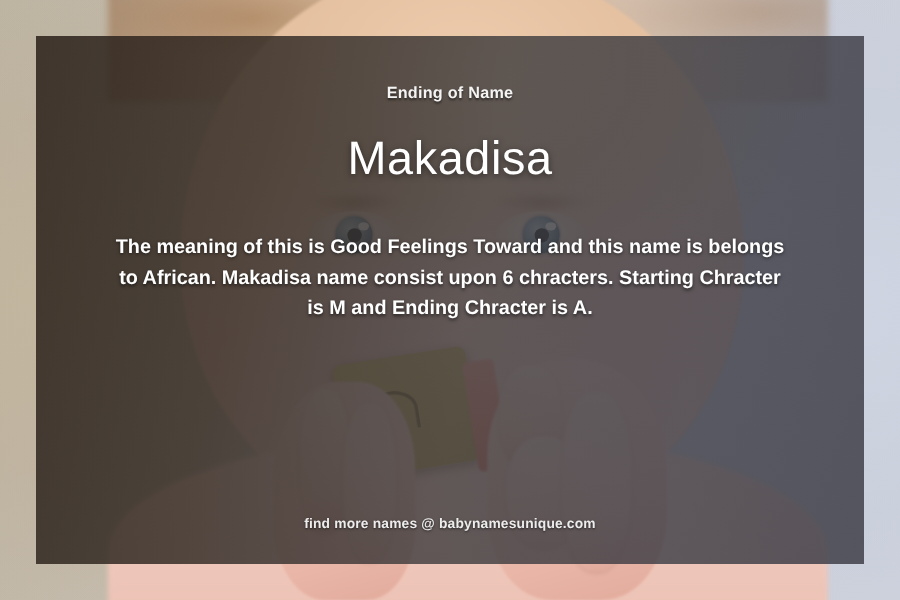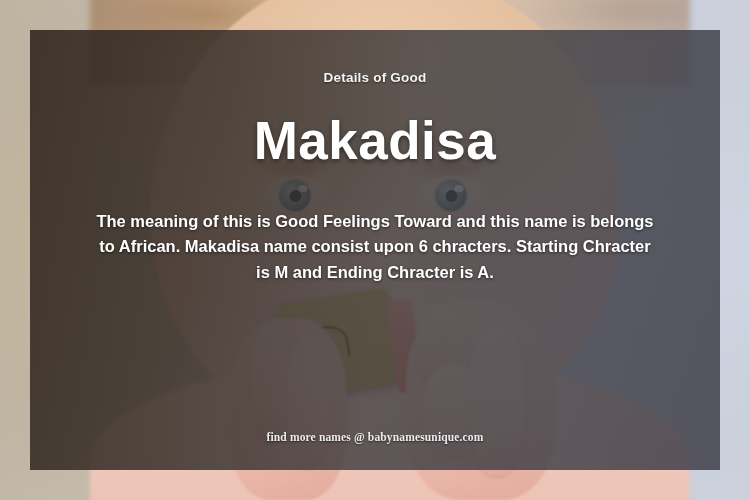--- a/index.html
+++ b/index.html
@@ -140,39 +140,38 @@
 
   .eyebrow {
     margin-top:40px;
     font-size:13.5px; font-weight:bold; letter-spacing:.2px;
     color:#f4f4f4;
     text-shadow:0 1px 2px rgba(0,0,0,.55);
   }
 
   .name-title {
     margin-top:28px;
-    font-size:53px; font-weight:bold; letter-spacing:.5px;
+    font-size:39px; font-weight:normal; letter-spacing:.5px;
     color:#ffffff; line-height:1.05;
     text-shadow:0 2px 5px rgba(0,0,0,.5);
   }
 
   .description {
     margin-top:40px;
     width:560px;
     font-size:16.5px; font-weight:bold; line-height:1.55;
     color:#ffffff;
     text-shadow:0 1px 3px rgba(0,0,0,.6);
   }
 
   .footer {
     position:absolute; left:0; right:0; bottom:27px;
     font-size:11.5px; font-weight:bold; letter-spacing:.15px;
     color:#ededed;
     text-shadow:0 1px 2px rgba(0,0,0,.6);
-    font-family:Liberation Serif, serif;
   }
 </style>
 </head>
 <body>
 
 <div id="stage">
 
   <div class="photo">
     <div class="hair"></div>
     <div class="face"></div>
@@ -207,21 +206,21 @@
     </div>
     <div class="hand right">
       <div class="finger" style="left:10px;top:4px;width:52px;height:86px;"></div>
       <div class="finger" style="left:16px;top:64px;width:62px;height:92px;"></div>
       <div class="finger" style="left:62px;top:26px;width:58px;height:150px;"></div>
     </div>
   </div>
 
   <div class="overlay">
     <div class="card-inner">
-      <div class="eyebrow">Details of Good</div>
+      <div class="eyebrow">Ending of Name</div>
 
       <h1 class="name-title">Makadisa</h1>
 
       <p class="description">The meaning of this is Good Feelings Toward and this name is belongs to African. Makadisa name consist upon 6 chracters. Starting Chracter is M and Ending Chracter is A.</p>
 
       <div class="footer">find more names @ babynamesunique.com</div>
     </div>
   </div>
 
 </div>

